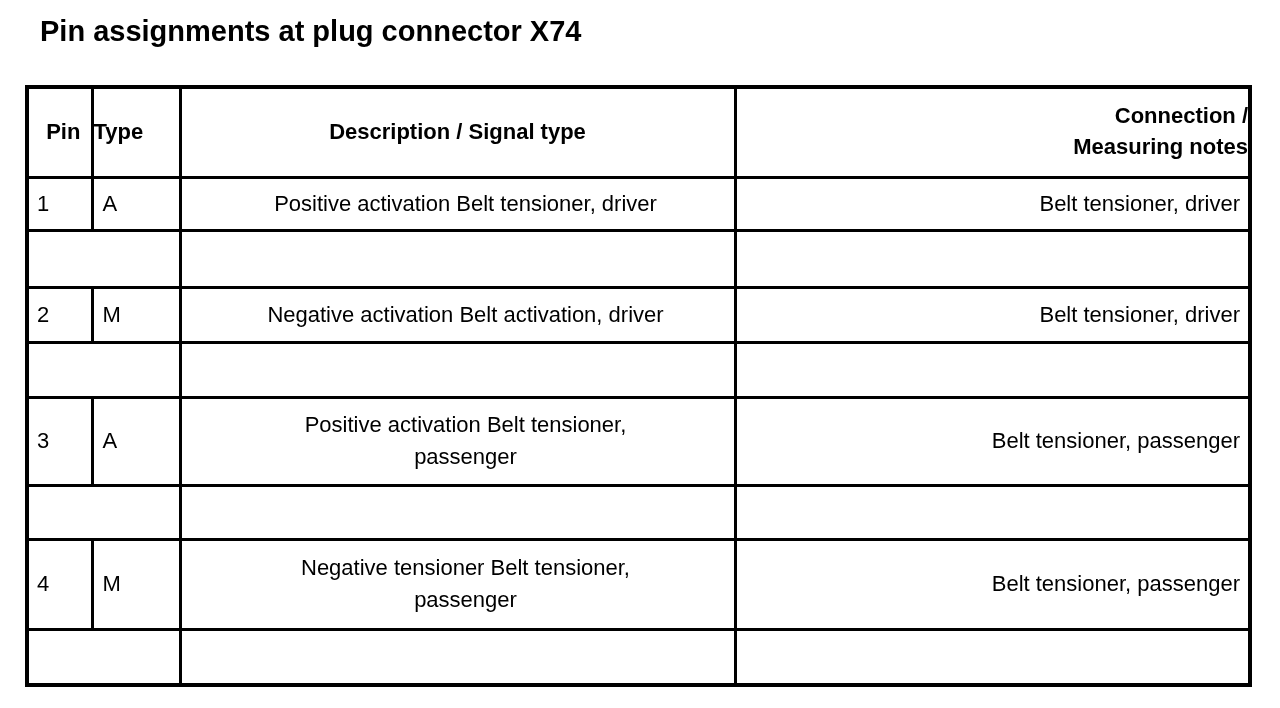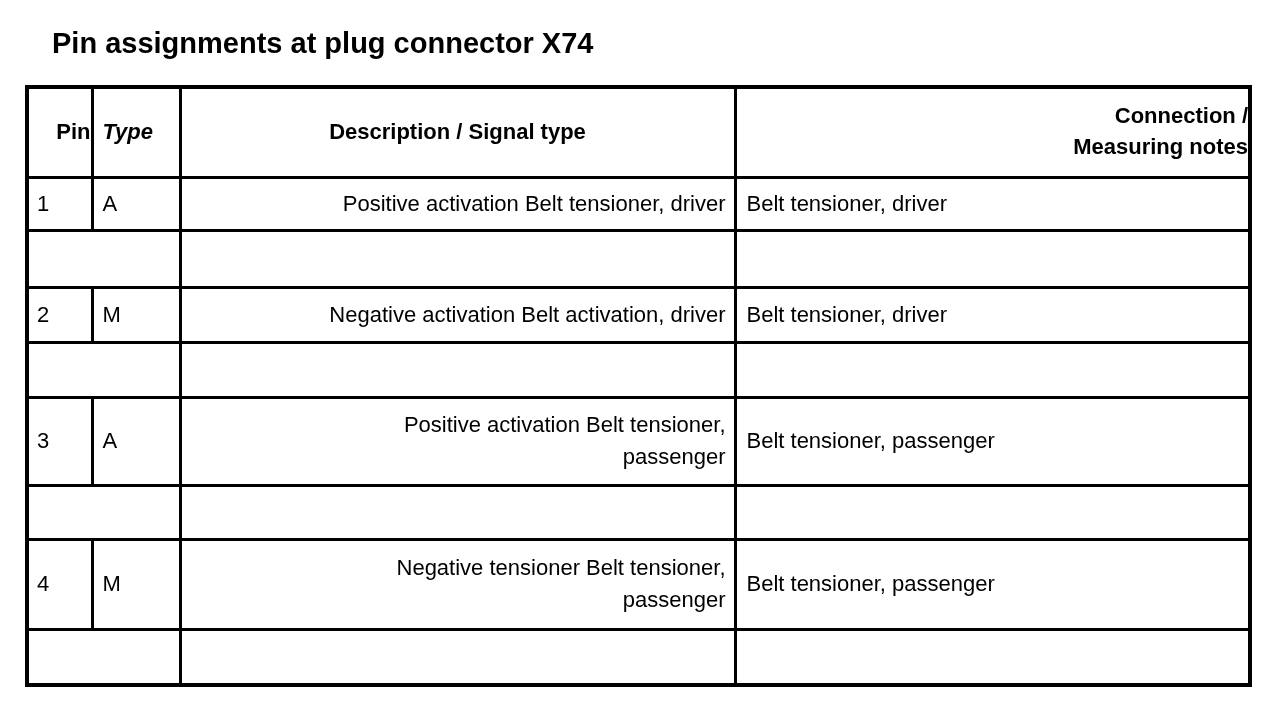--- a/index.html
+++ b/index.html
@@ -11,21 +11,21 @@
     font-family: "Liberation Sans", "DejaVu Sans", sans-serif;
   }
   .page {
     position: relative;
     width: 1280px;
     height: 708px;
     background: #ffffff;
     overflow: hidden;
   }
   .title {
-    margin: 16px;
+    margin: 4px;
     position: absolute;
     left: 36px;
     top: 11px;
     font-size: 29px;
     line-height: 1.15;
     font-weight: bold;
     white-space: nowrap;
   }
   table.pin-table {
     position: absolute;
@@ -55,31 +55,31 @@
   
   tr.h90 { height: 90px; }
   tr.h88 { height: 88px; }
   tr.h53 { height: 53px; }
   tr.h54 { height: 54px; }
   tr.h55 { height: 55px; }
   tr.h56 { height: 56px; }
   tr.h57 { height: 57px; }
 
   
-  th.h-pin  { text-align: right; padding-left: 7px; }
-  th.h-type { text-align: left; padding-left: 9px; font-style: italic; }
+  th.h-pin  { text-align: center; padding-left: 7px; }
+  th.h-type { text-align: left; padding-left: 0; }
   th.h-desc { text-align: center; }
   th.h-conn { text-align: right; white-space: pre-line; line-height: 1.4; }
 
   
   td.c-pin  { text-align: left; padding-left: 8px; }
   td.c-type { text-align: left; padding-left: 9px; }
-  td.c-desc { text-align: right; padding-left: 24px; padding-right: 8px;
+  td.c-desc { text-align: center; padding-left: 24px; padding-right: 8px;
               white-space: pre-line; line-height: 1.45; }
-  td.c-conn { text-align: left; padding-left: 10px; padding-right: 8px; }
+  td.c-conn { text-align: right; padding-left: 10px; padding-right: 8px; }
 </style>
 </head>
 <body>
 
 <div class="page">
 
   <h1 class="title">Pin assignments at plug connector X74</h1>
 
   <table class="pin-table">
     <colgroup>

